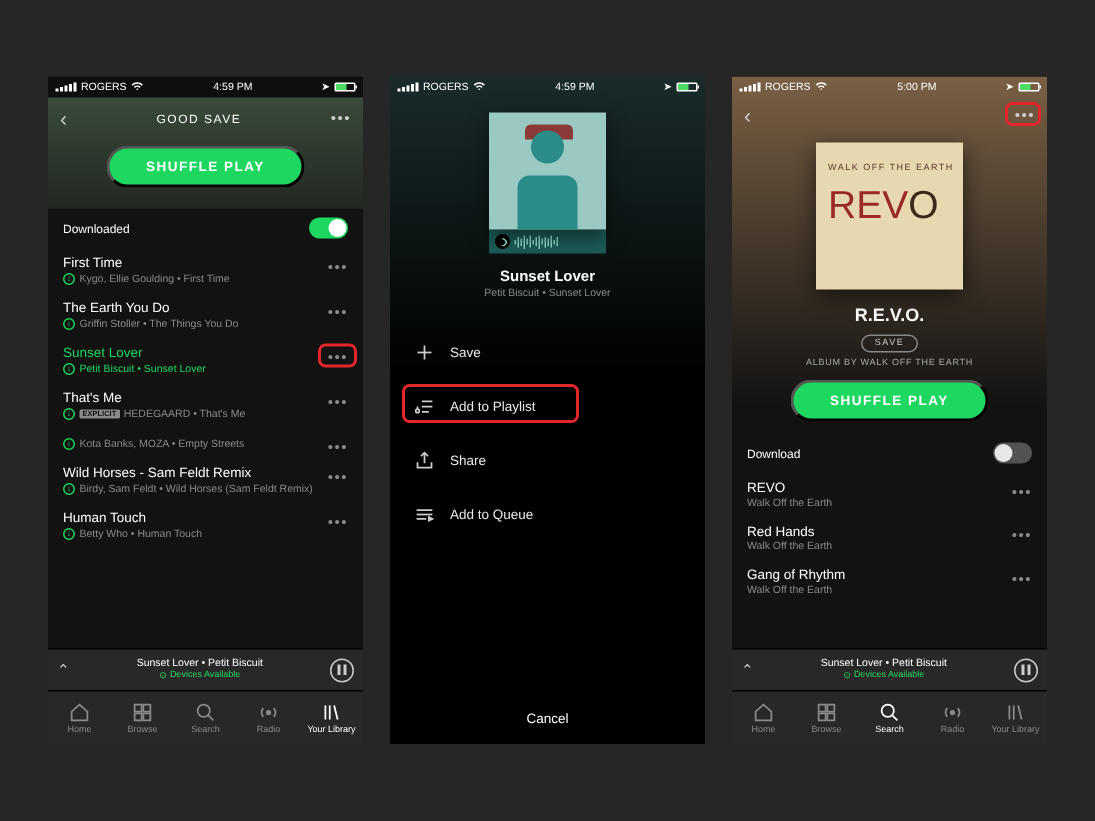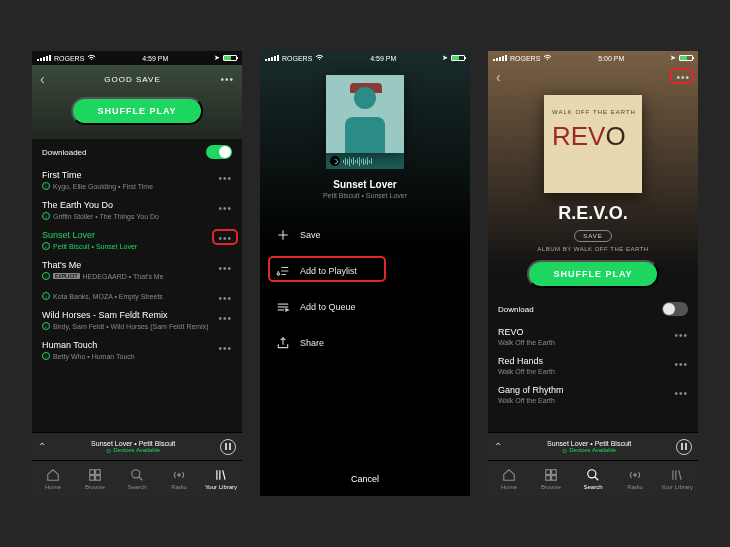--- a/index.html
+++ b/index.html
@@ -108,21 +108,21 @@
   .menu-item .mi-ico { width:14px; height:14px; display:flex; align-items:center; justify-content:center; color:#ccc;}
   .cancel { position:absolute; bottom:0; left:0; right:0; text-align:center; padding:12px 0; font-size:9px; background:linear-gradient(transparent,#000);}
 
   
   .s3-grad { position:absolute; top:0; left:0; right:0; height:220px; background:linear-gradient(#7a6044,#121212);}
   .s3-inner{position:relative; height:100%; display:flex; flex-direction:column;}
   .album-art{ width:98px; height:98px; margin:6px auto 0; background:#e8d8b0; position:relative; box-shadow:0 4px 14px rgba(0,0,0,.6);}
   .album-art .w{position:absolute;top:14px;left:8px;font-size:6px;color:#5a3a2a;letter-spacing:1px;}
   .album-art .r{position:absolute;top:26px;left:8px;font-family:Impact,Arial Black,sans-serif;font-size:26px;color:#9a2a24;letter-spacing:0;}
   .album-art .o{color:#3a2a1a;}
-  .album-title{text-align:center;font-size:18px;font-weight:700;margin-top:10px;}
+  .album-title{text-align:center;font-size:12px;font-weight:700;margin-top:10px;}
   .save-chip{ border:1px solid #888; color:#ccc; font-size:6px; letter-spacing:1px; padding:2px 8px; border-radius:8px; margin:6px auto 0; width:fit-content;}
   .album-sub{ text-align:center; font-size:6px; color:#aaa; letter-spacing:.5px; margin-top:4px;}
   .s3 .tracklist .track .t-sub{color:#8a8a8a;}
 </style>
 </head>
 <body>
 
 <div class="phone">
   <div class="status">
     <div class="left">
@@ -352,35 +352,35 @@
             <circle cx="4" cy="17" r="2"></circle>
             <line x1="4" y1="12" x2="4" y2="15"></line>
           </svg>
         </span>
     <span>Add to Playlist</span>
         <span class="red-box" style="left: 8px; top: 3px; width: 118px; height: 26px;"></span>
       </div>
       <div class="menu-item" style="position: relative;">
         <span class="mi-ico">
           <svg viewBox="0 0 24 24" stroke="#ccc" stroke-width="2" fill="none">
+            <path d="M12 3v12M8 7l4-4 4 4M4 14v6h16v-6"></path>
+          </svg>
+        </span>
+    <span>Share</span>
+      </div>
+      <div class="menu-item" style="position: relative;">
+        <span class="mi-ico">
+          <svg viewBox="0 0 24 24" stroke="#ccc" stroke-width="2" fill="none">
             <line x1="3" y1="7" x2="21" y2="7"></line>
             <line x1="3" y1="12" x2="21" y2="12"></line>
             <line x1="3" y1="17" x2="14" y2="17"></line>
             <path d="M17 15l4 2-4 2z" fill="#ccc"></path>
           </svg>
         </span>
     <span>Add to Queue</span>
-      </div>
-      <div class="menu-item" style="position: relative;">
-        <span class="mi-ico">
-          <svg viewBox="0 0 24 24" stroke="#ccc" stroke-width="2" fill="none">
-            <path d="M12 3v12M8 7l4-4 4 4M4 14v6h16v-6"></path>
-          </svg>
-        </span>
-    <span>Share</span>
       </div>
     </div>
 
   <div class="cancel">Cancel</div>
 </div>
 
 <div class="phone s3" style="position:relative">
   <div class="s3-grad"></div>
   <div class="s3-inner">
     <div class="status" style="background:transparent">

